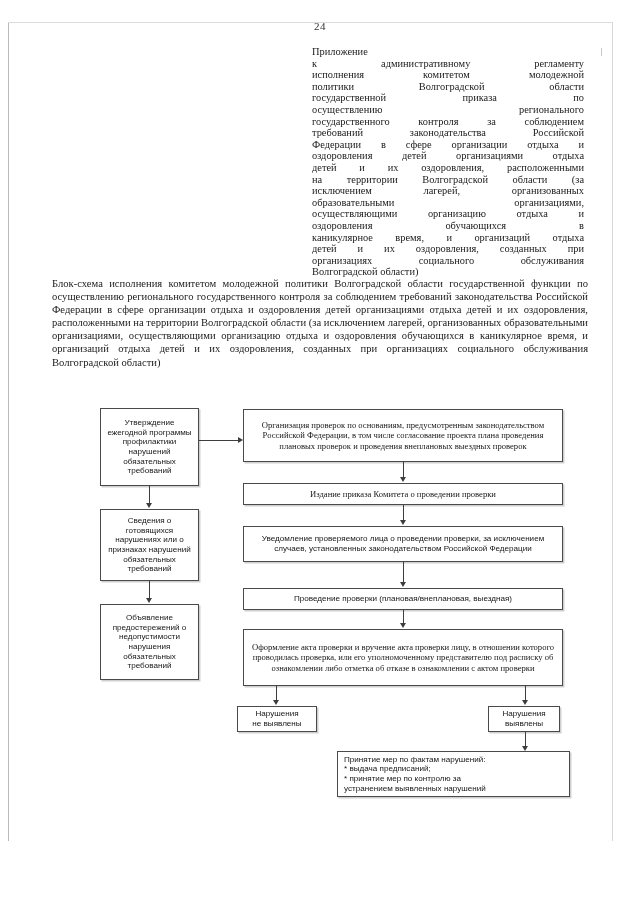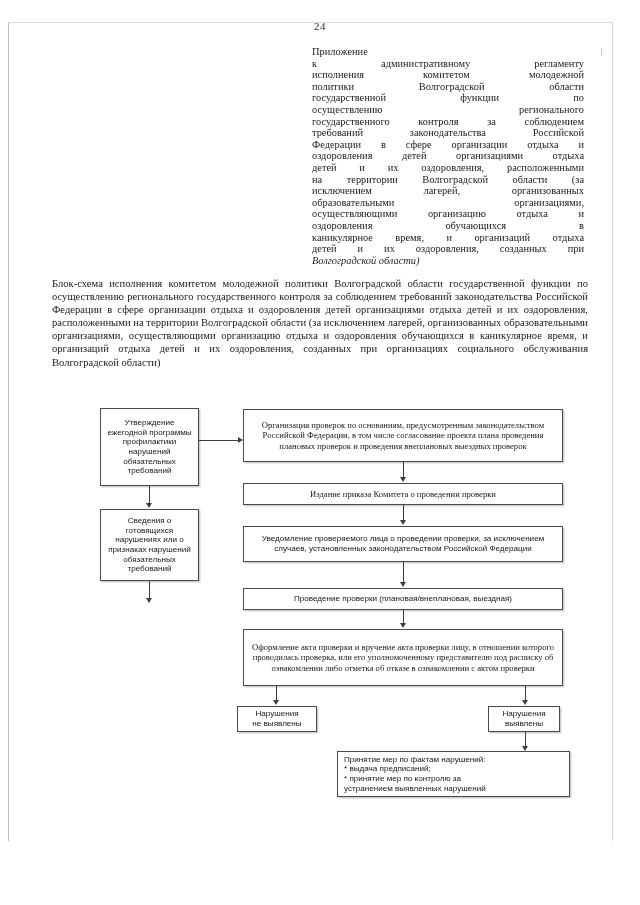--- a/index.html
+++ b/index.html
@@ -79,21 +79,20 @@
     text-align-last: justify;
     color: #1b1b1b;
   }
   .appendix .first-line {
     text-align: left;
     text-align-last: left;
   }
   .appendix .last-line {
     text-align: left;
     text-align-last: left;
-    font-style: italic;
   }
 
   
   .intro {
     position: absolute;
     left: 52px;
     top: 277px;
     width: 536px;
     font-size: 10.6px;
     line-height: 13.1px;
@@ -171,50 +170,54 @@
   <div class="scan-bar-bottom"></div>
 
   <div class="page-number">24</div>
 
   <div class="appendix">
     <div class="first-line">Приложение</div>
     <div id="appendix-body">
         <div>к административному регламенту</div>
         <div>исполнения комитетом молодежной</div>
         <div>политики Волгоградской области</div>
-        <div>государственной функции по</div>
+        <div>государственной приказа по</div>
         <div>осуществлению регионального</div>
         <div>государственного контроля за соблюдением</div>
         <div>требований законодательства Российской</div>
         <div>Федерации в сфере организации отдыха и</div>
         <div>оздоровления детей организациями отдыха</div>
         <div>детей и их оздоровления, расположенными</div>
         <div>на территории Волгоградской области (за</div>
         <div>исключением лагерей, организованных</div>
         <div>образовательными организациями,</div>
         <div>осуществляющими организацию отдыха и</div>
         <div>оздоровления обучающихся в</div>
         <div>каникулярное время, и организаций отдыха</div>
         <div>детей и их оздоровления, созданных при</div>
+        <div>организациях социального обслуживания</div>
       </div>
     <div class="last-line">Волгоградской области)</div>
   </div>
 
   <div class="intro">Блок-схема  исполнения комитетом молодежной политики Волгоградской области государственной функции по осуществлению регионального государственного контроля за соблюдением требований законодательства Российской Федерации  в сфере организации отдыха и оздоровления детей организациями отдыха детей и их оздоровления, расположенными на территории Волгоградской области (за исключением лагерей, организованных образовательными организациями, осуществляющими организацию отдыха и оздоровления обучающихся в каникулярное время, и организаций отдыха детей и их оздоровления, созданных при организациях социального обслуживания Волгоградской области)</div>
 
   <div id="chart">
 
     <div class="node" style="left:100px;top:408px;width:99px;height:78px;">
       <span class="inner">Утверждение ежегодной программы профилактики нарушений обязательных требований</span>
     </div>
 
     <div class="node" style="left:100px;top:509px;width:99px;height:72px;">
       <span class="inner">Сведения о готовящихся нарушениях или о признаках нарушений обязательных требований</span>
     </div>
 
+    <div class="node" style="left:100px;top:604px;width:99px;height:76px;">
+      <span class="inner">Объявление предостережений о недопустимости нарушения обязательных требований</span>
+    </div>
 
     <div class="ln-v" style="left:149px;top:486px;height:17px;"></div>
     <div class="arrow-down" style="left:146px;top:503px;"></div>
 
     <div class="ln-v" style="left:149px;top:581px;height:17px;"></div>
     <div class="arrow-down" style="left:146px;top:598px;"></div>
 
     <div class="ln-h" style="left:199px;top:440px;width:39px;"></div>
     <div class="arrow-right" style="left:238px;top:437px;"></div>
 

